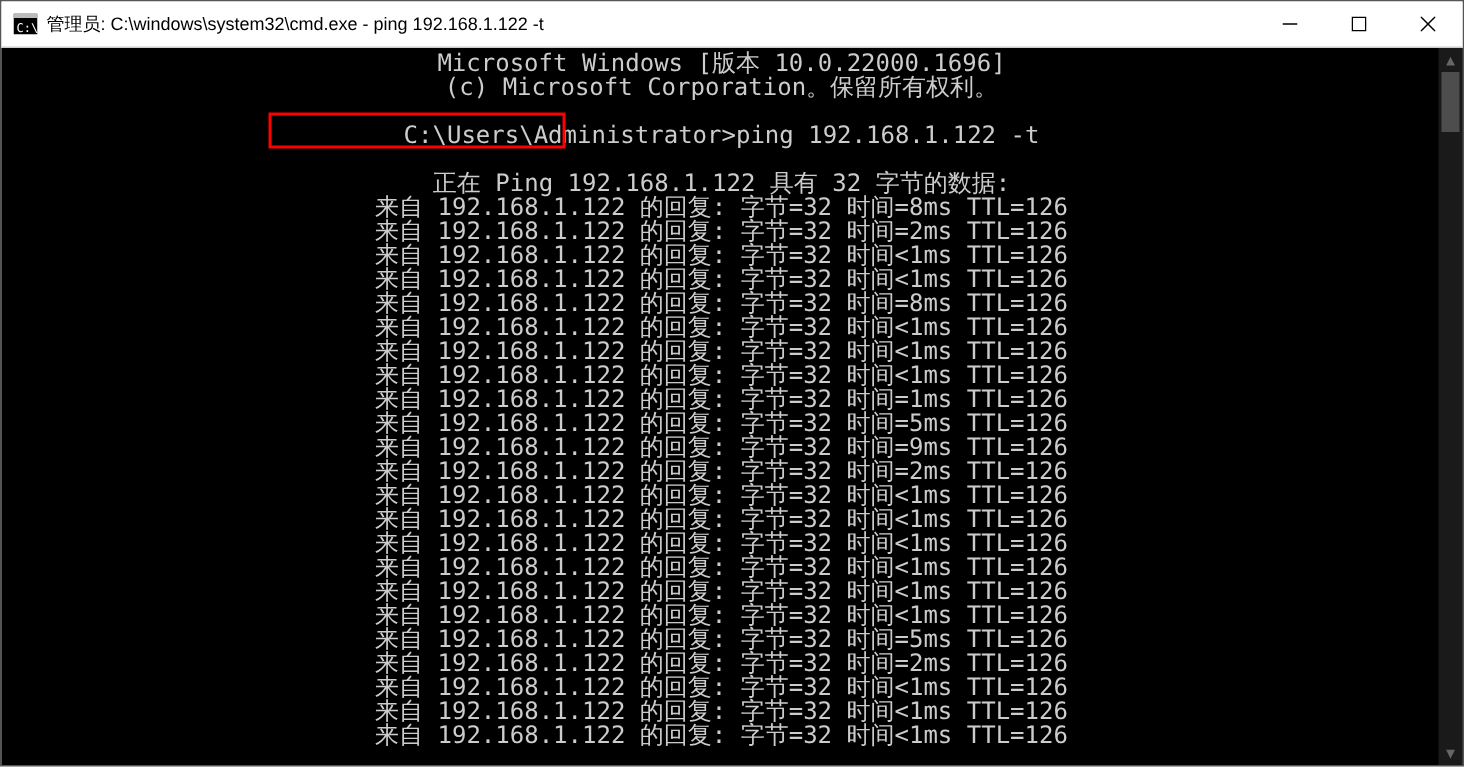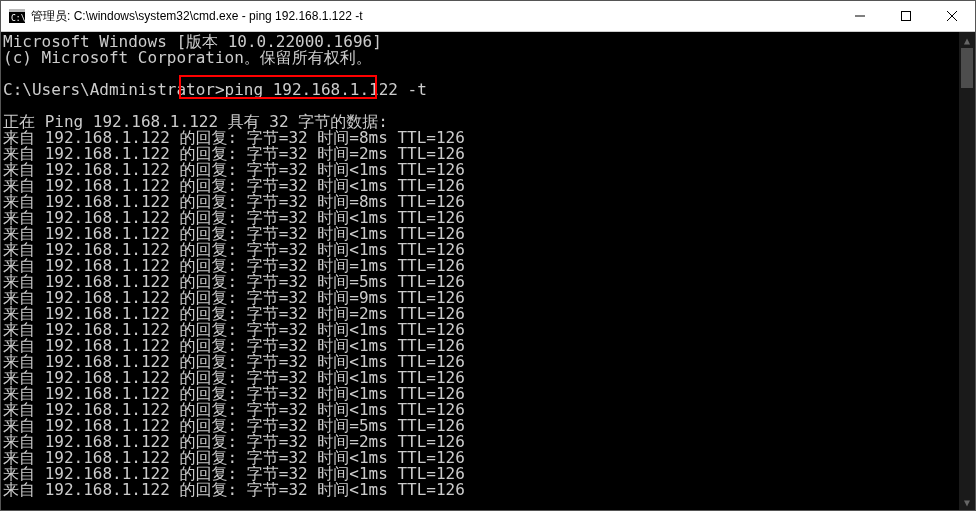--- a/index.html
+++ b/index.html
@@ -60,20 +60,21 @@
   }
   .terminal {
     flex: 1;
     padding: 2px 0 0 2px;
     color: #cccccc;
     font-size: 16px;
     line-height: 16px;
     font-family: "NSimSun", "SimSun", "Consolas", monospace;
     white-space: pre;
     overflow: hidden;
+    text-align: center;
   }
   .terminal .line { white-space: pre; }
   .scrollbar {
     width: 16px;
     background: #1a1a1a;
     position: relative;
   }
   .scrollbar .up-arrow, .scrollbar .down-arrow {
     width: 16px; height: 16px;
     display:flex;align-items:center;justify-content:center;

